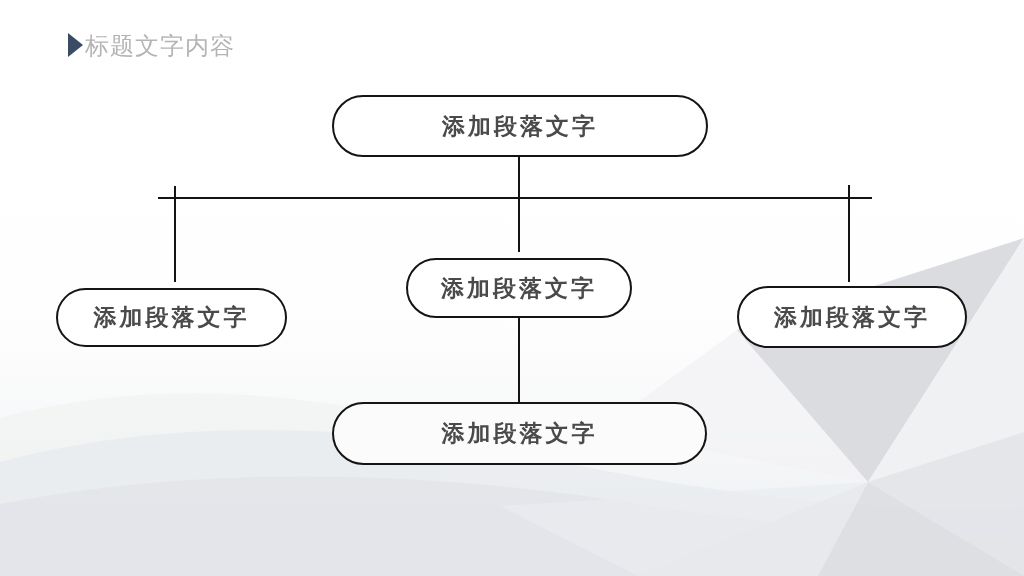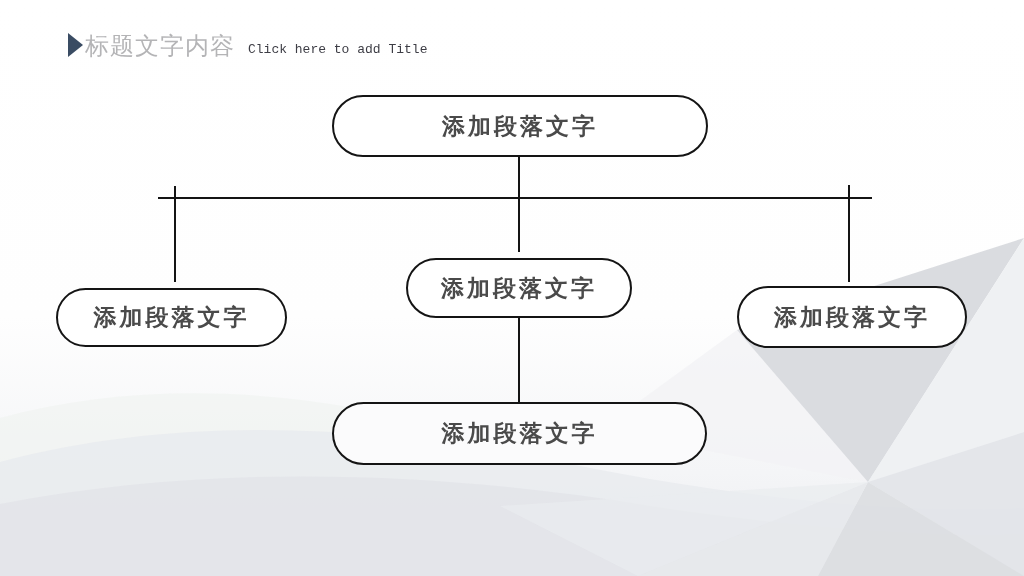--- a/index.html
+++ b/index.html
@@ -60,21 +60,20 @@
     <polygon points="868,482 1024,238 1024,432" fill="#eef0f2" opacity="0.95"></polygon>
     <polygon points="868,482 1024,432 1024,576" fill="#e3e5e9" opacity="0.95"></polygon>
     <polygon points="868,482 1024,576 818,576" fill="#dcdee2" opacity="0.95"></polygon>
     <polygon points="868,482 818,576 638,576" fill="#e7e9ec" opacity="0.95"></polygon>
     <polygon points="868,482 638,576 500,506" fill="#eaecef" opacity="0.7"></polygon>
   </svg>
 
   <div class="header">
     <span class="tri"></span>
     <span class="title">标题文字内容</span>
-    <span class="subtitle">Click here to add Title</span>
   </div>
 
   <div class="line l-top-v"></div>
   <div class="line l-horiz"></div>
   <div class="line l-left-v"></div>
   <div class="line l-right-v"></div>
   <div class="line l-mid-v"></div>
 
   <div class="node node-top">
     <span>添加段落文字</span>

